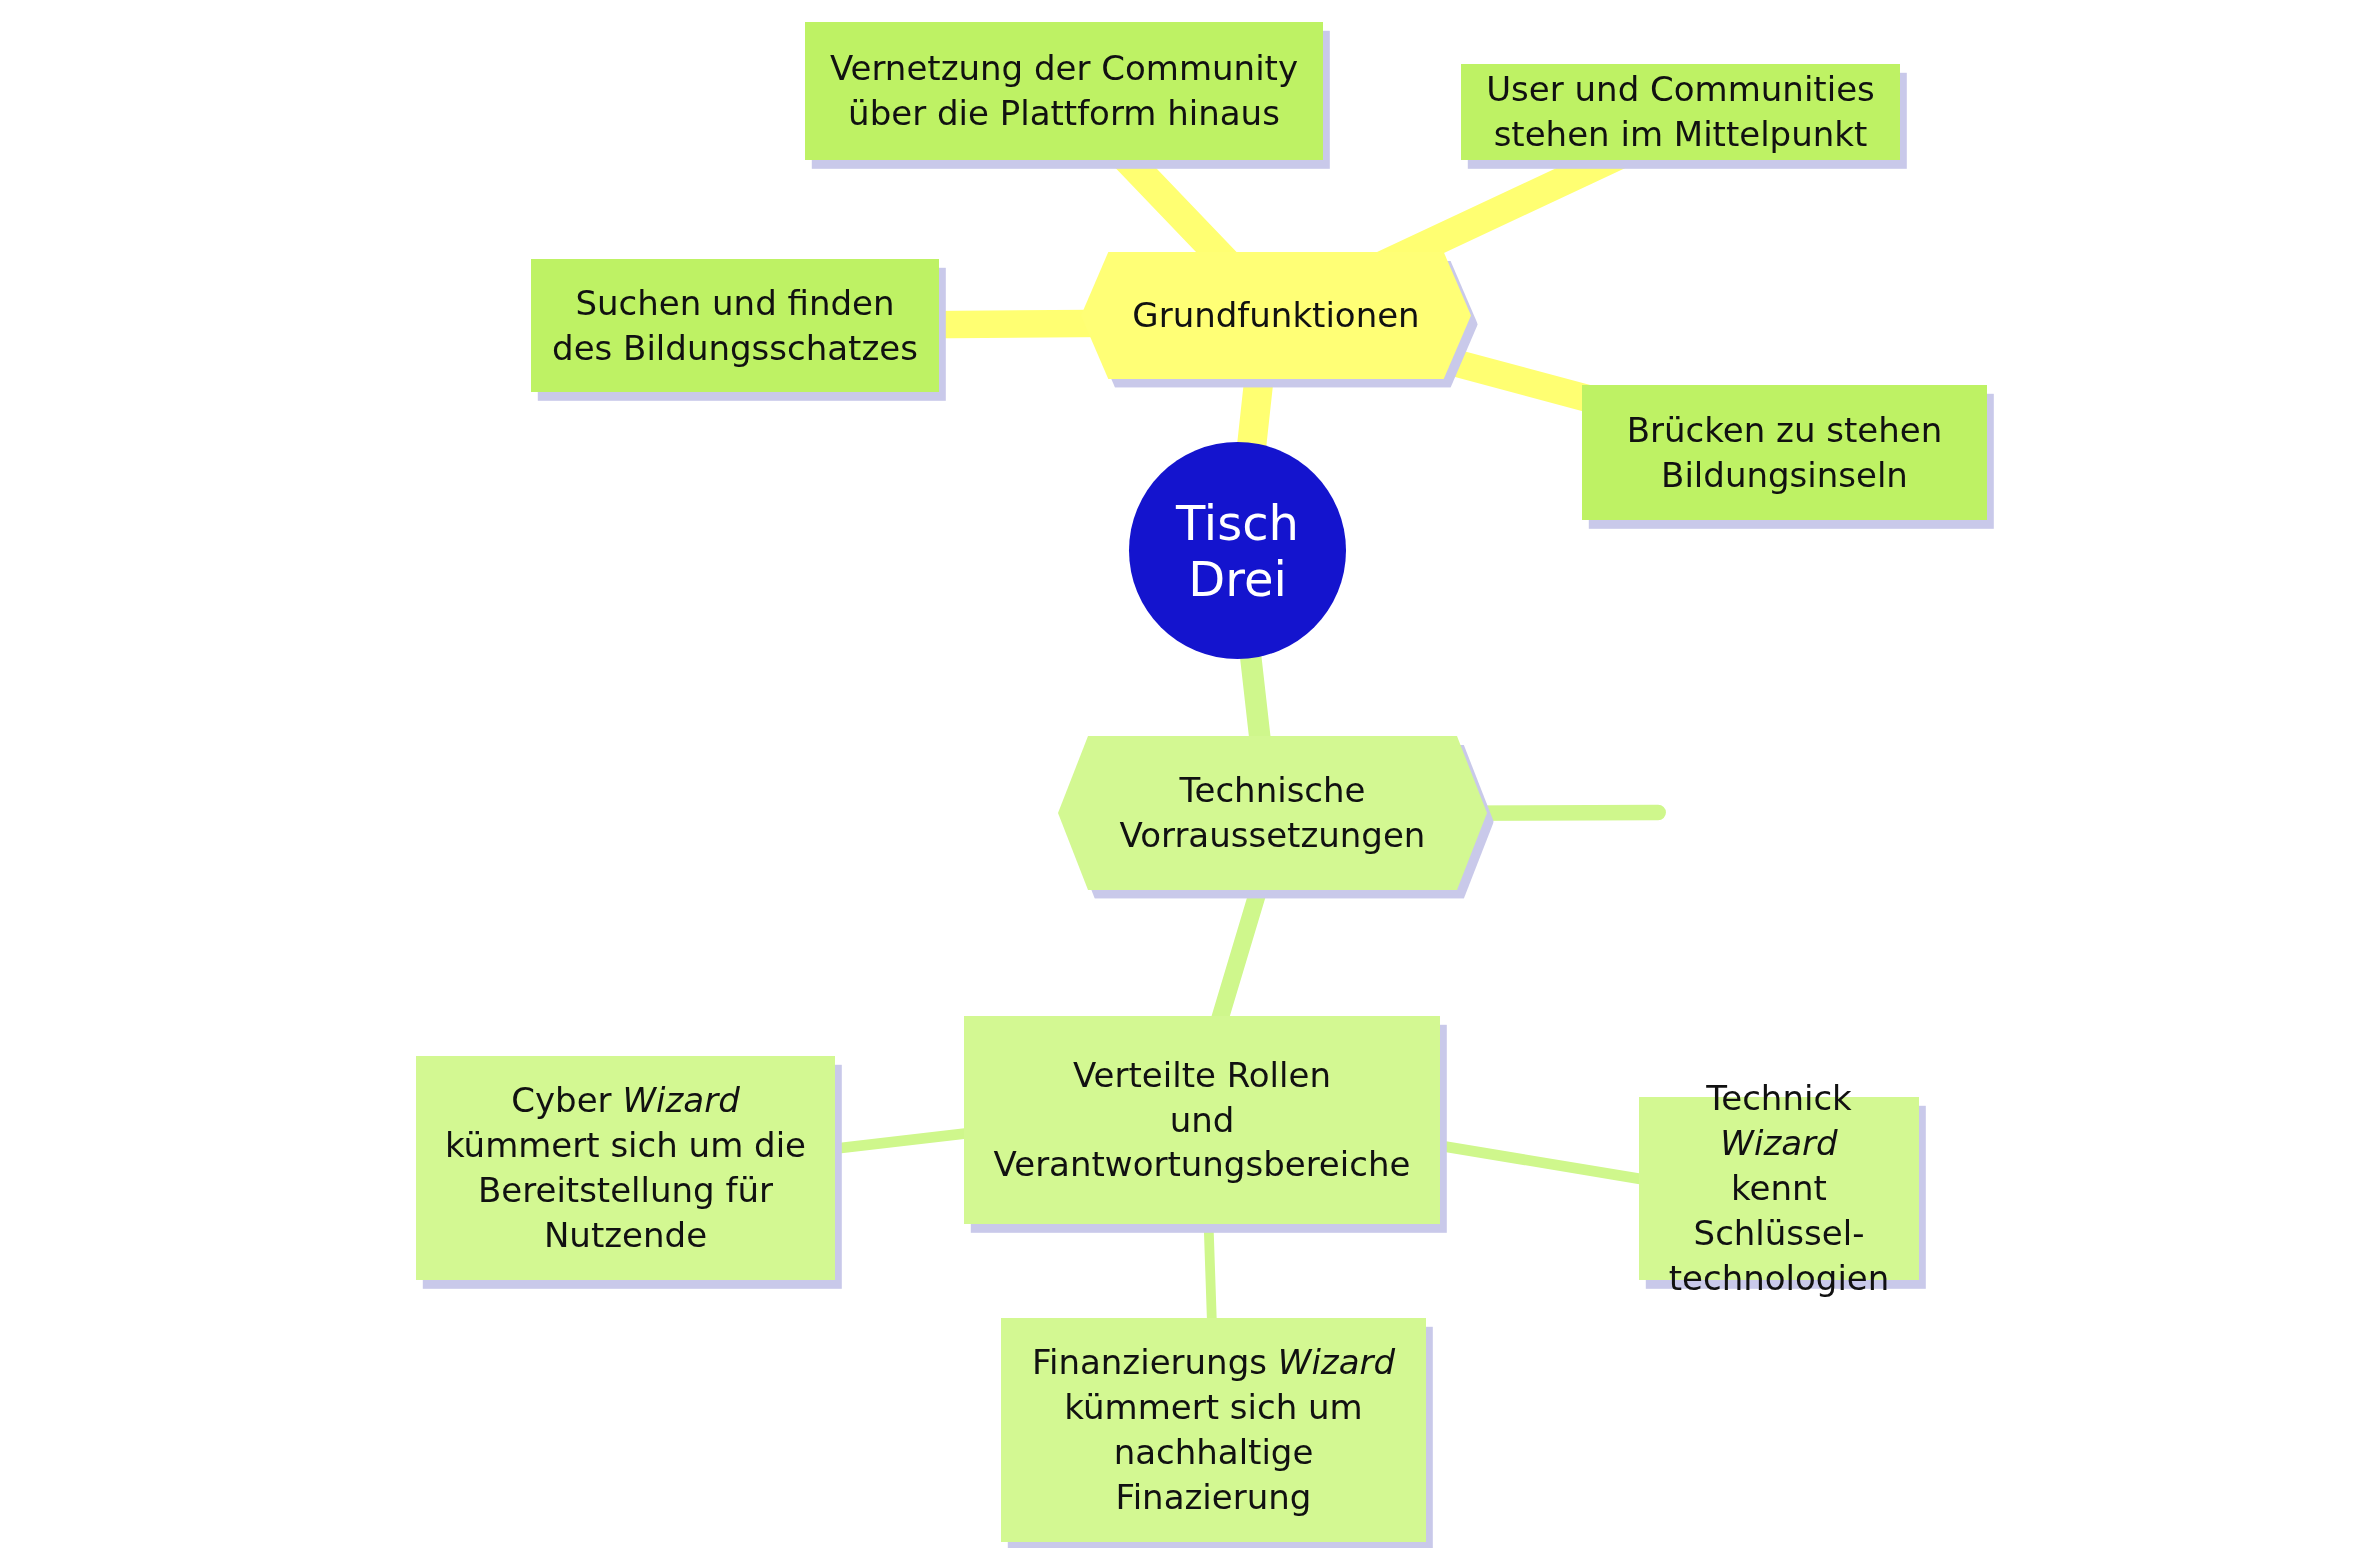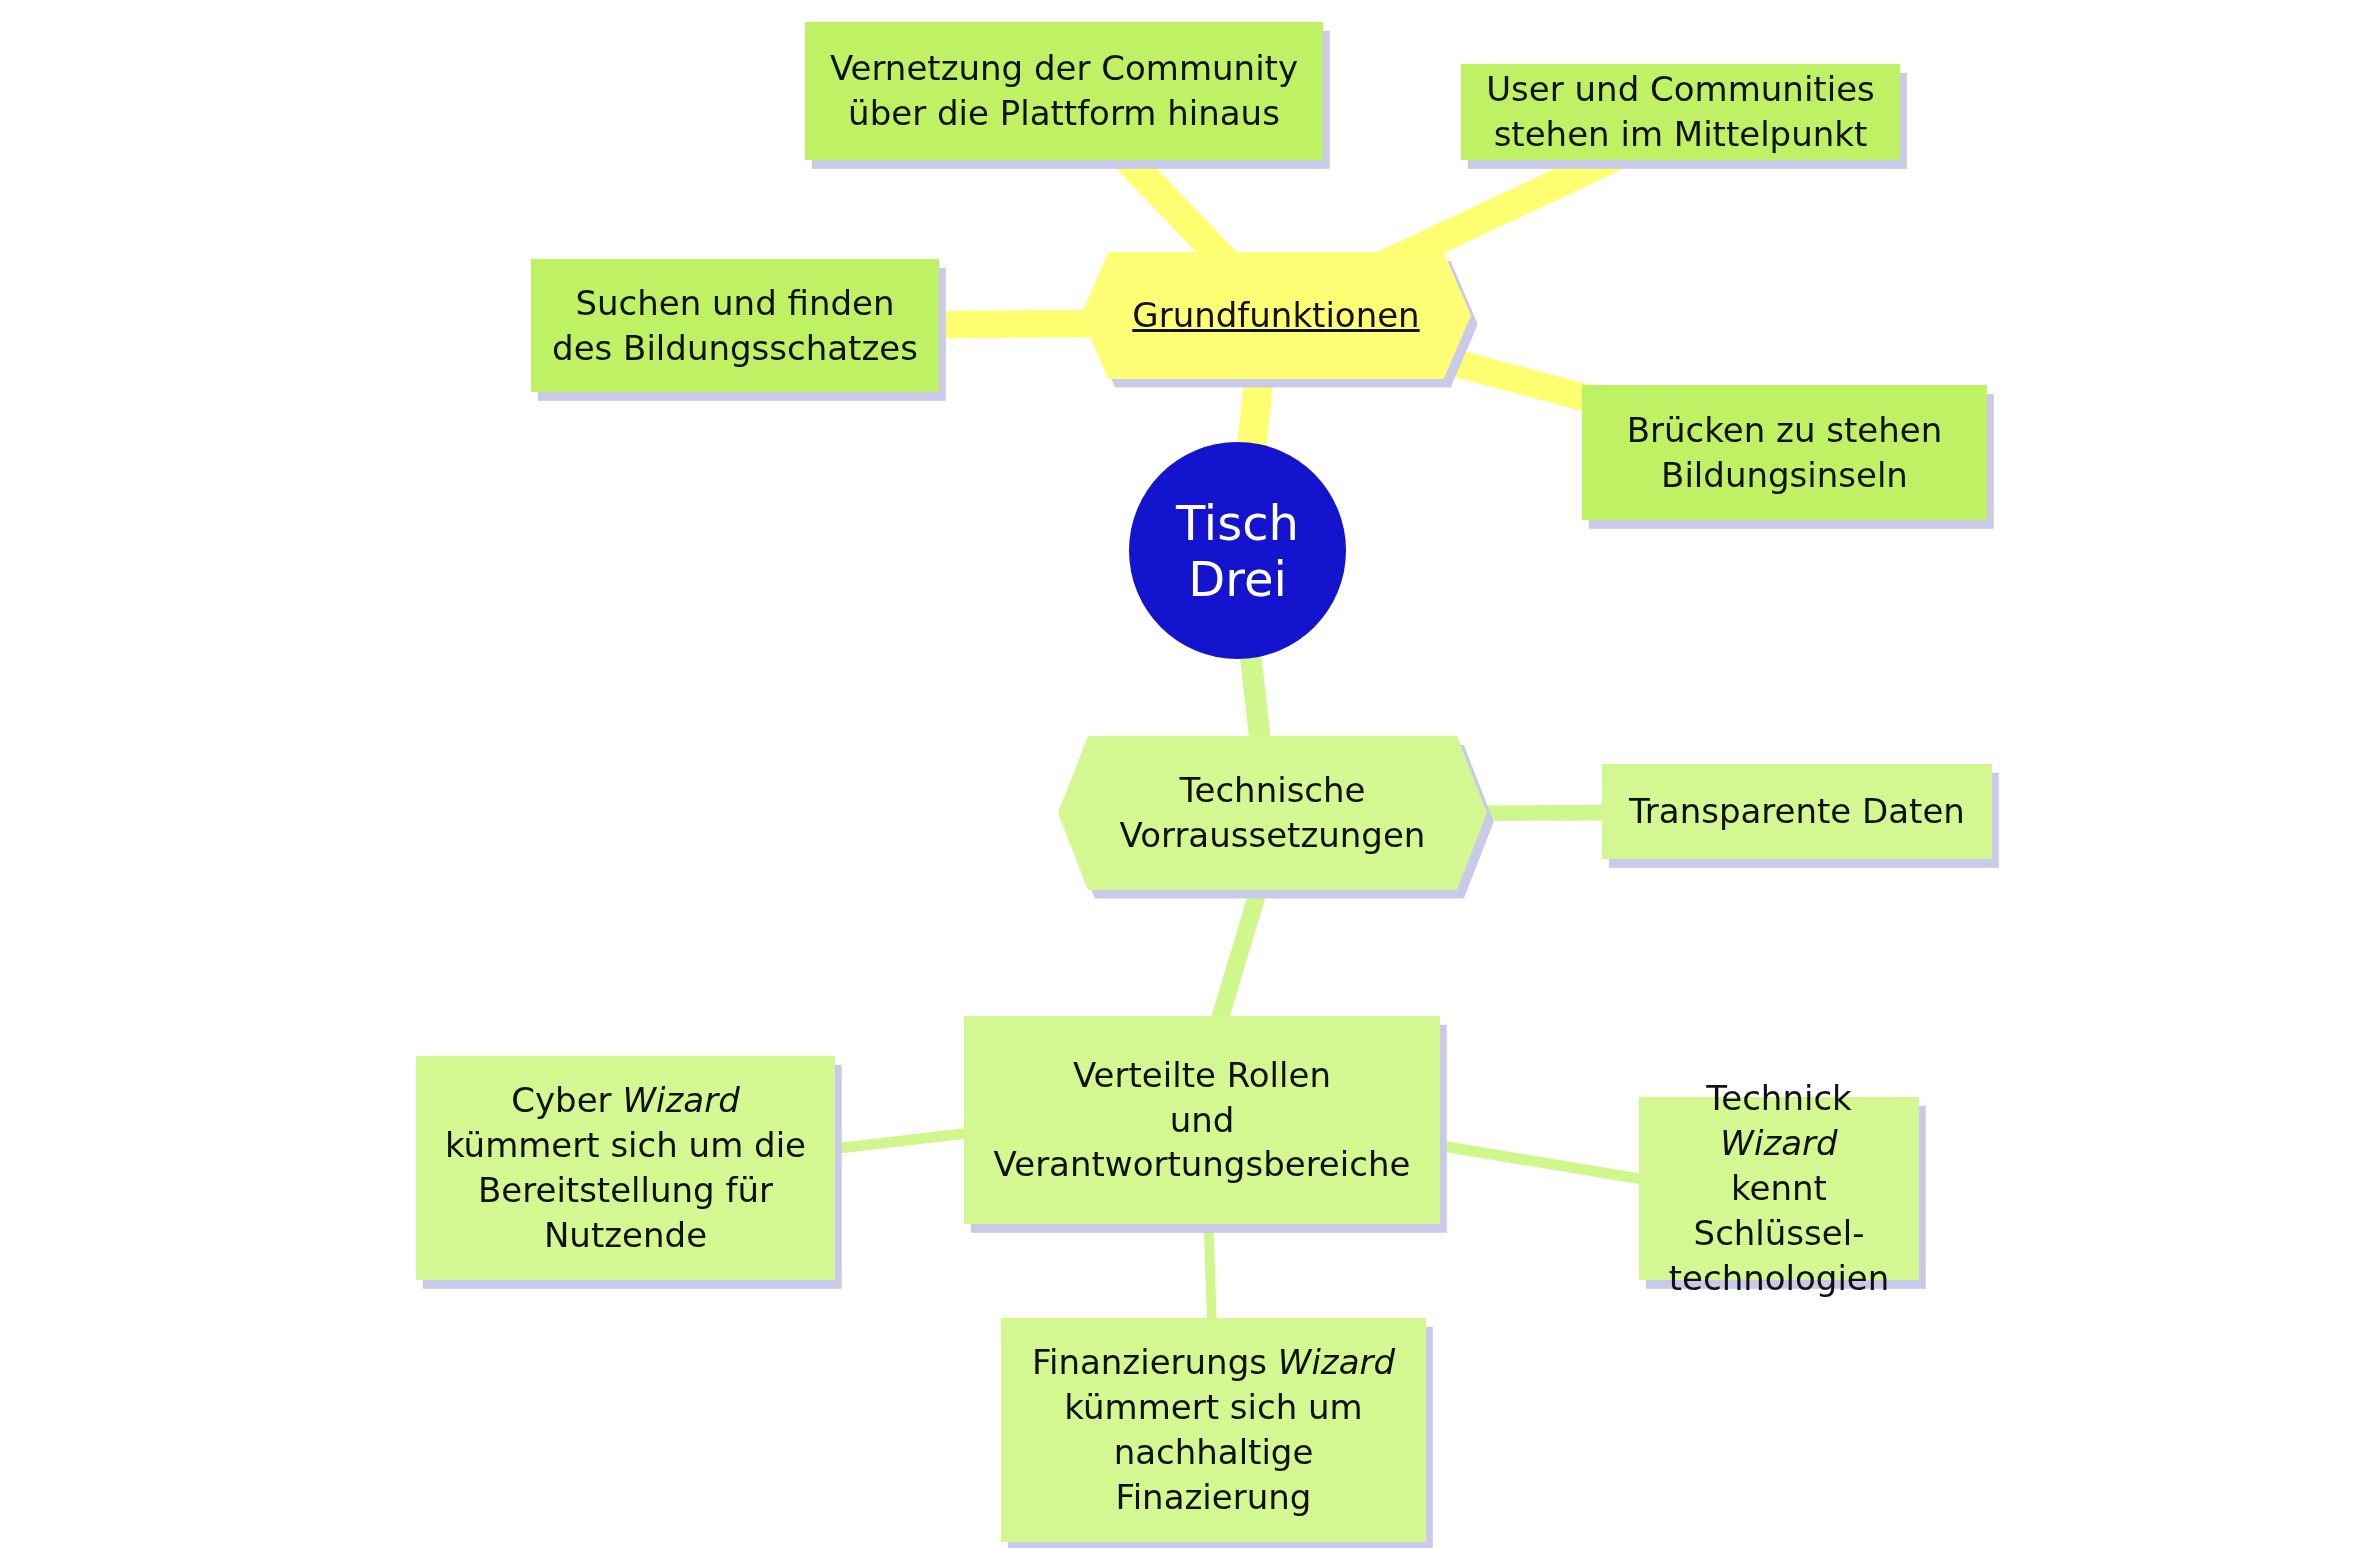--- a/index.html
+++ b/index.html
@@ -53,21 +53,21 @@
     inset: 0;
     display: flex;
     align-items: center;
     justify-content: center;
     text-align: center;
     white-space: pre-line;
     font-size: 34px;
     line-height: 1.32;
     clip-path: polygon(0% 50%, 7% 0%, 93% 0%, 100% 50%, 93% 100%, 7% 100%);
   }
-  .hex-yellow .hex-face { background: #FFFF76; text-decoration: underline; }
+  .hex-yellow .hex-face { background: #FFFF76; }
   .hex-green  .hex-face { background: #D3F892; }
   .circle {
     position: absolute;
     z-index: 3;
     border-radius: 50%;
     background: #1414CE;
     color: #ffffff;
     display: flex;
     align-items: center;
     justify-content: center;
@@ -115,21 +115,20 @@
 Bildungsinseln</div>
 
   <div class="circle" style="left:1129px; top:442px; width:217px; height:217px;">Tisch Drei</div>
 
   <div class="hex hex-green" style="left:1058px; top:736px; width:429px; height:154px;">
     <div class="hex-shadow"></div>
     <div class="hex-face">Technische
 Vorraussetzungen</div>
   </div>
 
-  <div class="node rect-green" style="left:1602px; top:764px; width:390px; height:95px;">Transparente Daten</div>
 
   <div class="node rect-green" style="left:964px; top:1016px; width:476px; height:208px;">Verteilte Rollen
 und
 Verantwortungsbereiche</div>
 
   <div class="node rect-green" style="left:416px; top:1056px; width:419px; height:224px;">
     <span><span>Cyber </span><span class="wizard-italic">Wizard</span><span>
 kümmert sich um die
 Bereitstellung für
 Nutzende</span></span>

